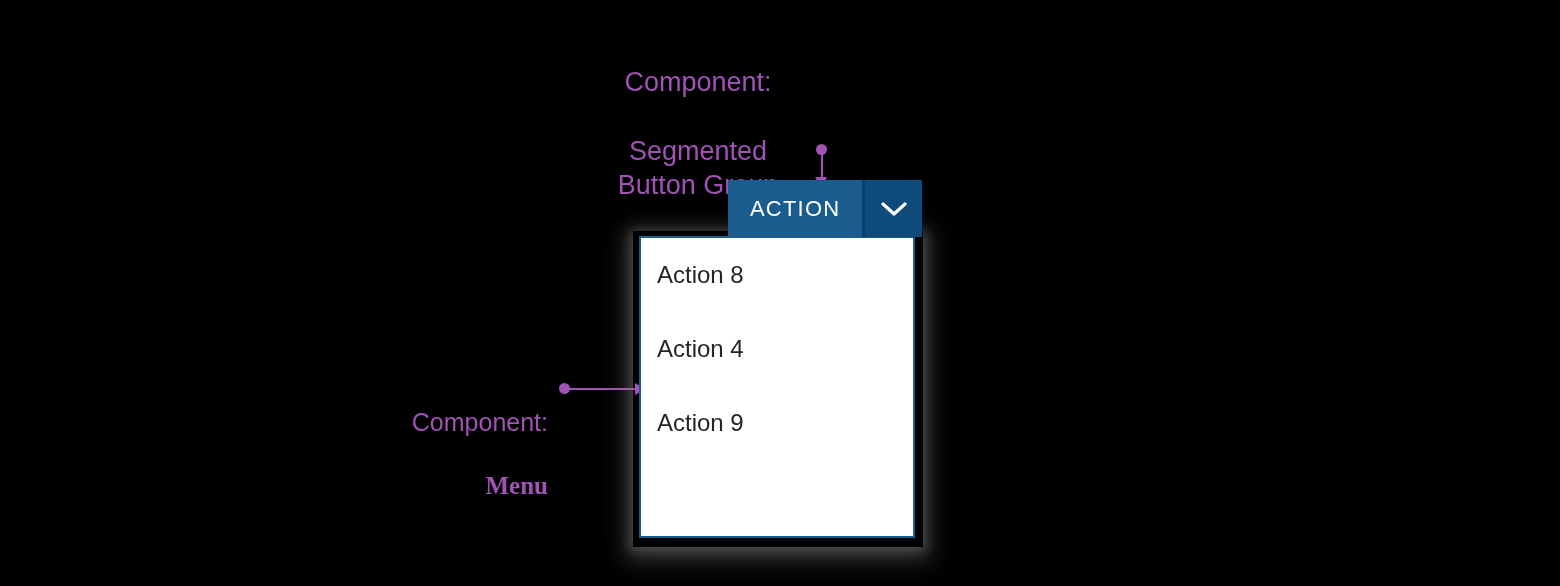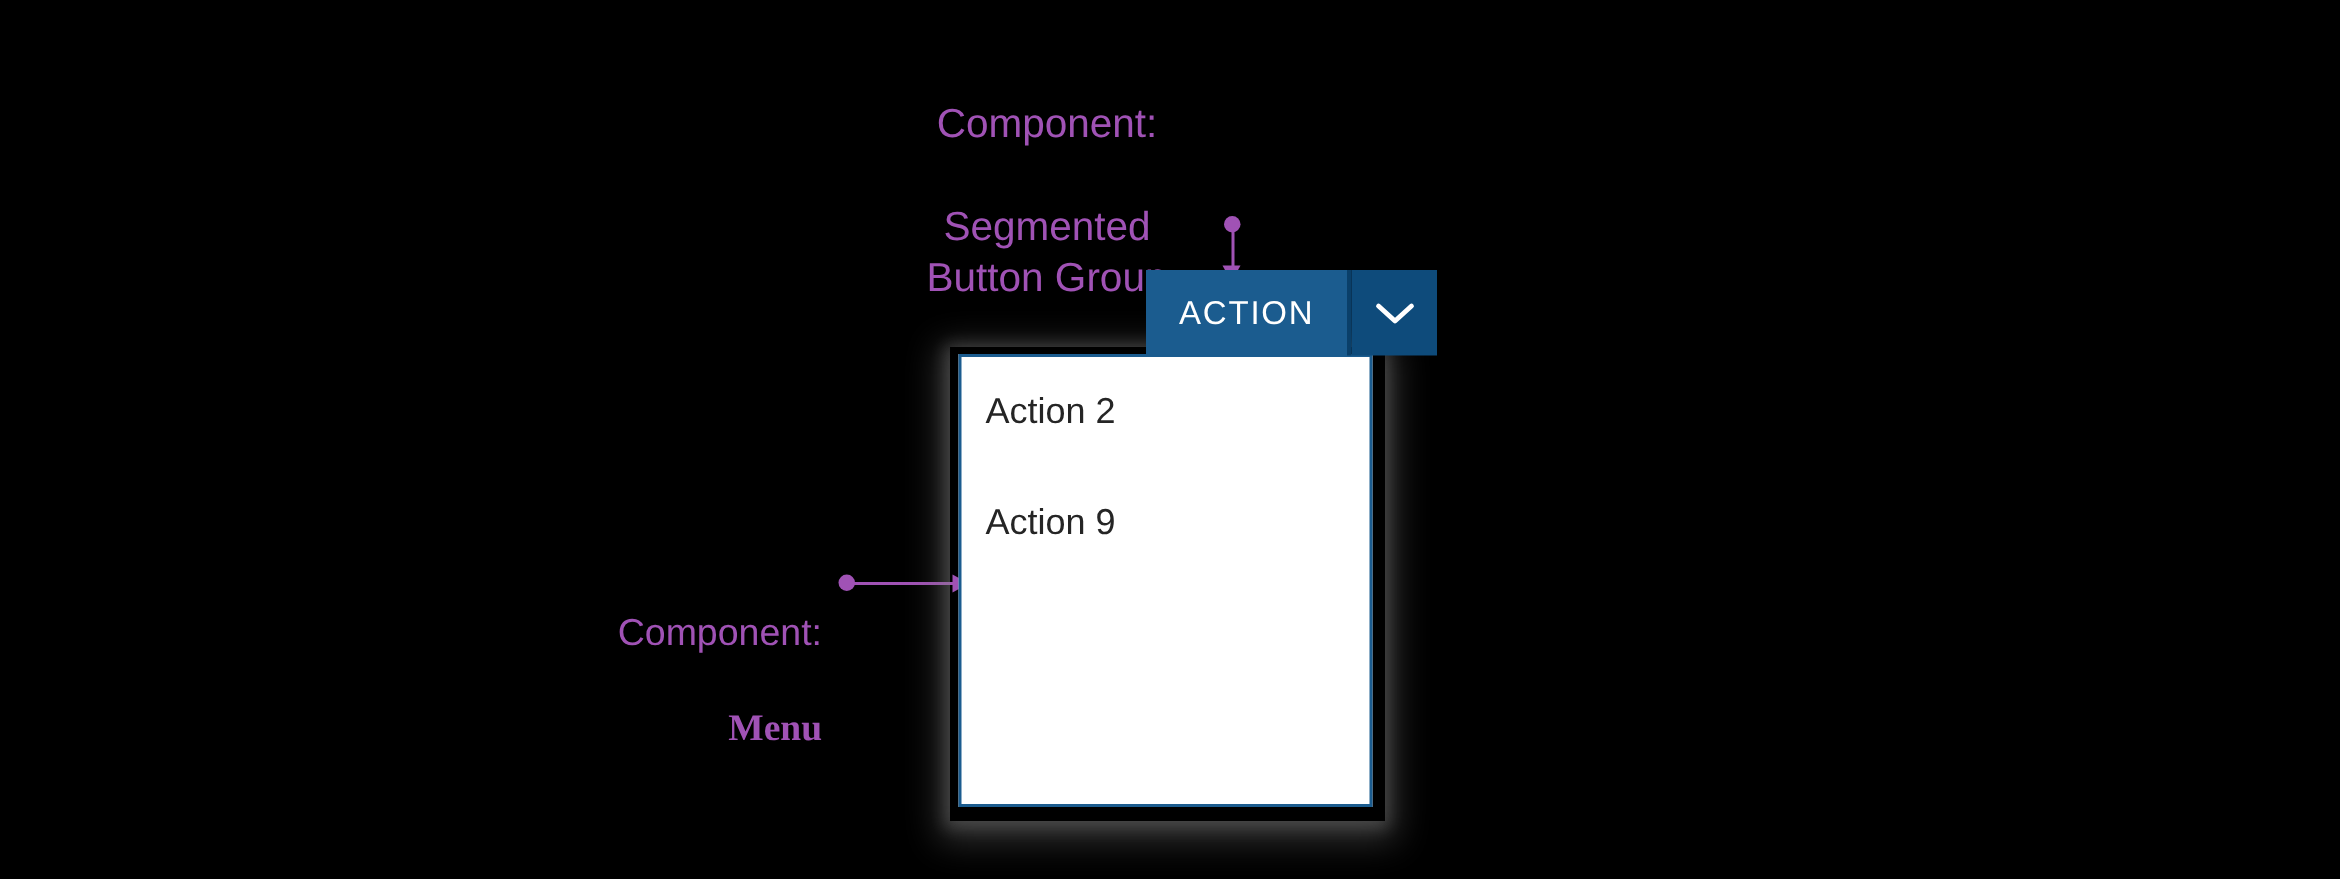--- a/index.html
+++ b/index.html
@@ -128,21 +128,20 @@
     letter-spacing: 1.2px;
     display: flex;
     align-items: center;
     justify-content: center;
     padding: 0 22px;
     min-width: 128px;
     box-sizing: border-box;
     border: none;
     font-family: "Liberation Sans", sans-serif;
     cursor: pointer;
-    margin-left: 36px;
   }
   .seg-divider {
     width: 3px;
     background: #0a3f69;
   }
   .seg-toggle {
     background: #0e4b7b;
     width: 57px;
     display: flex;
     align-items: center;
@@ -229,18 +228,19 @@
     <button class="seg-toggle">
       <svg class="chev" viewBox="0 0 26 16" aria-hidden="true">
         <path d="M2 3 L13 13 L24 3" fill="none" stroke="#ffffff" stroke-width="3.2" stroke-linecap="round" stroke-linejoin="round"></path>
       </svg>
     </button>
   </div>
 
   <div class="menu-shadow"></div>
   <div class="menu">
     <ul class="menu-list">
-      <li class="menu-item">Action 2</li>
+      <li class="menu-item">Action 8</li>
+      <li class="menu-item">Action 4</li>
       <li class="menu-item">Action 9</li>
     </ul>
   </div>
 
 </div>
 
 </body></html>

